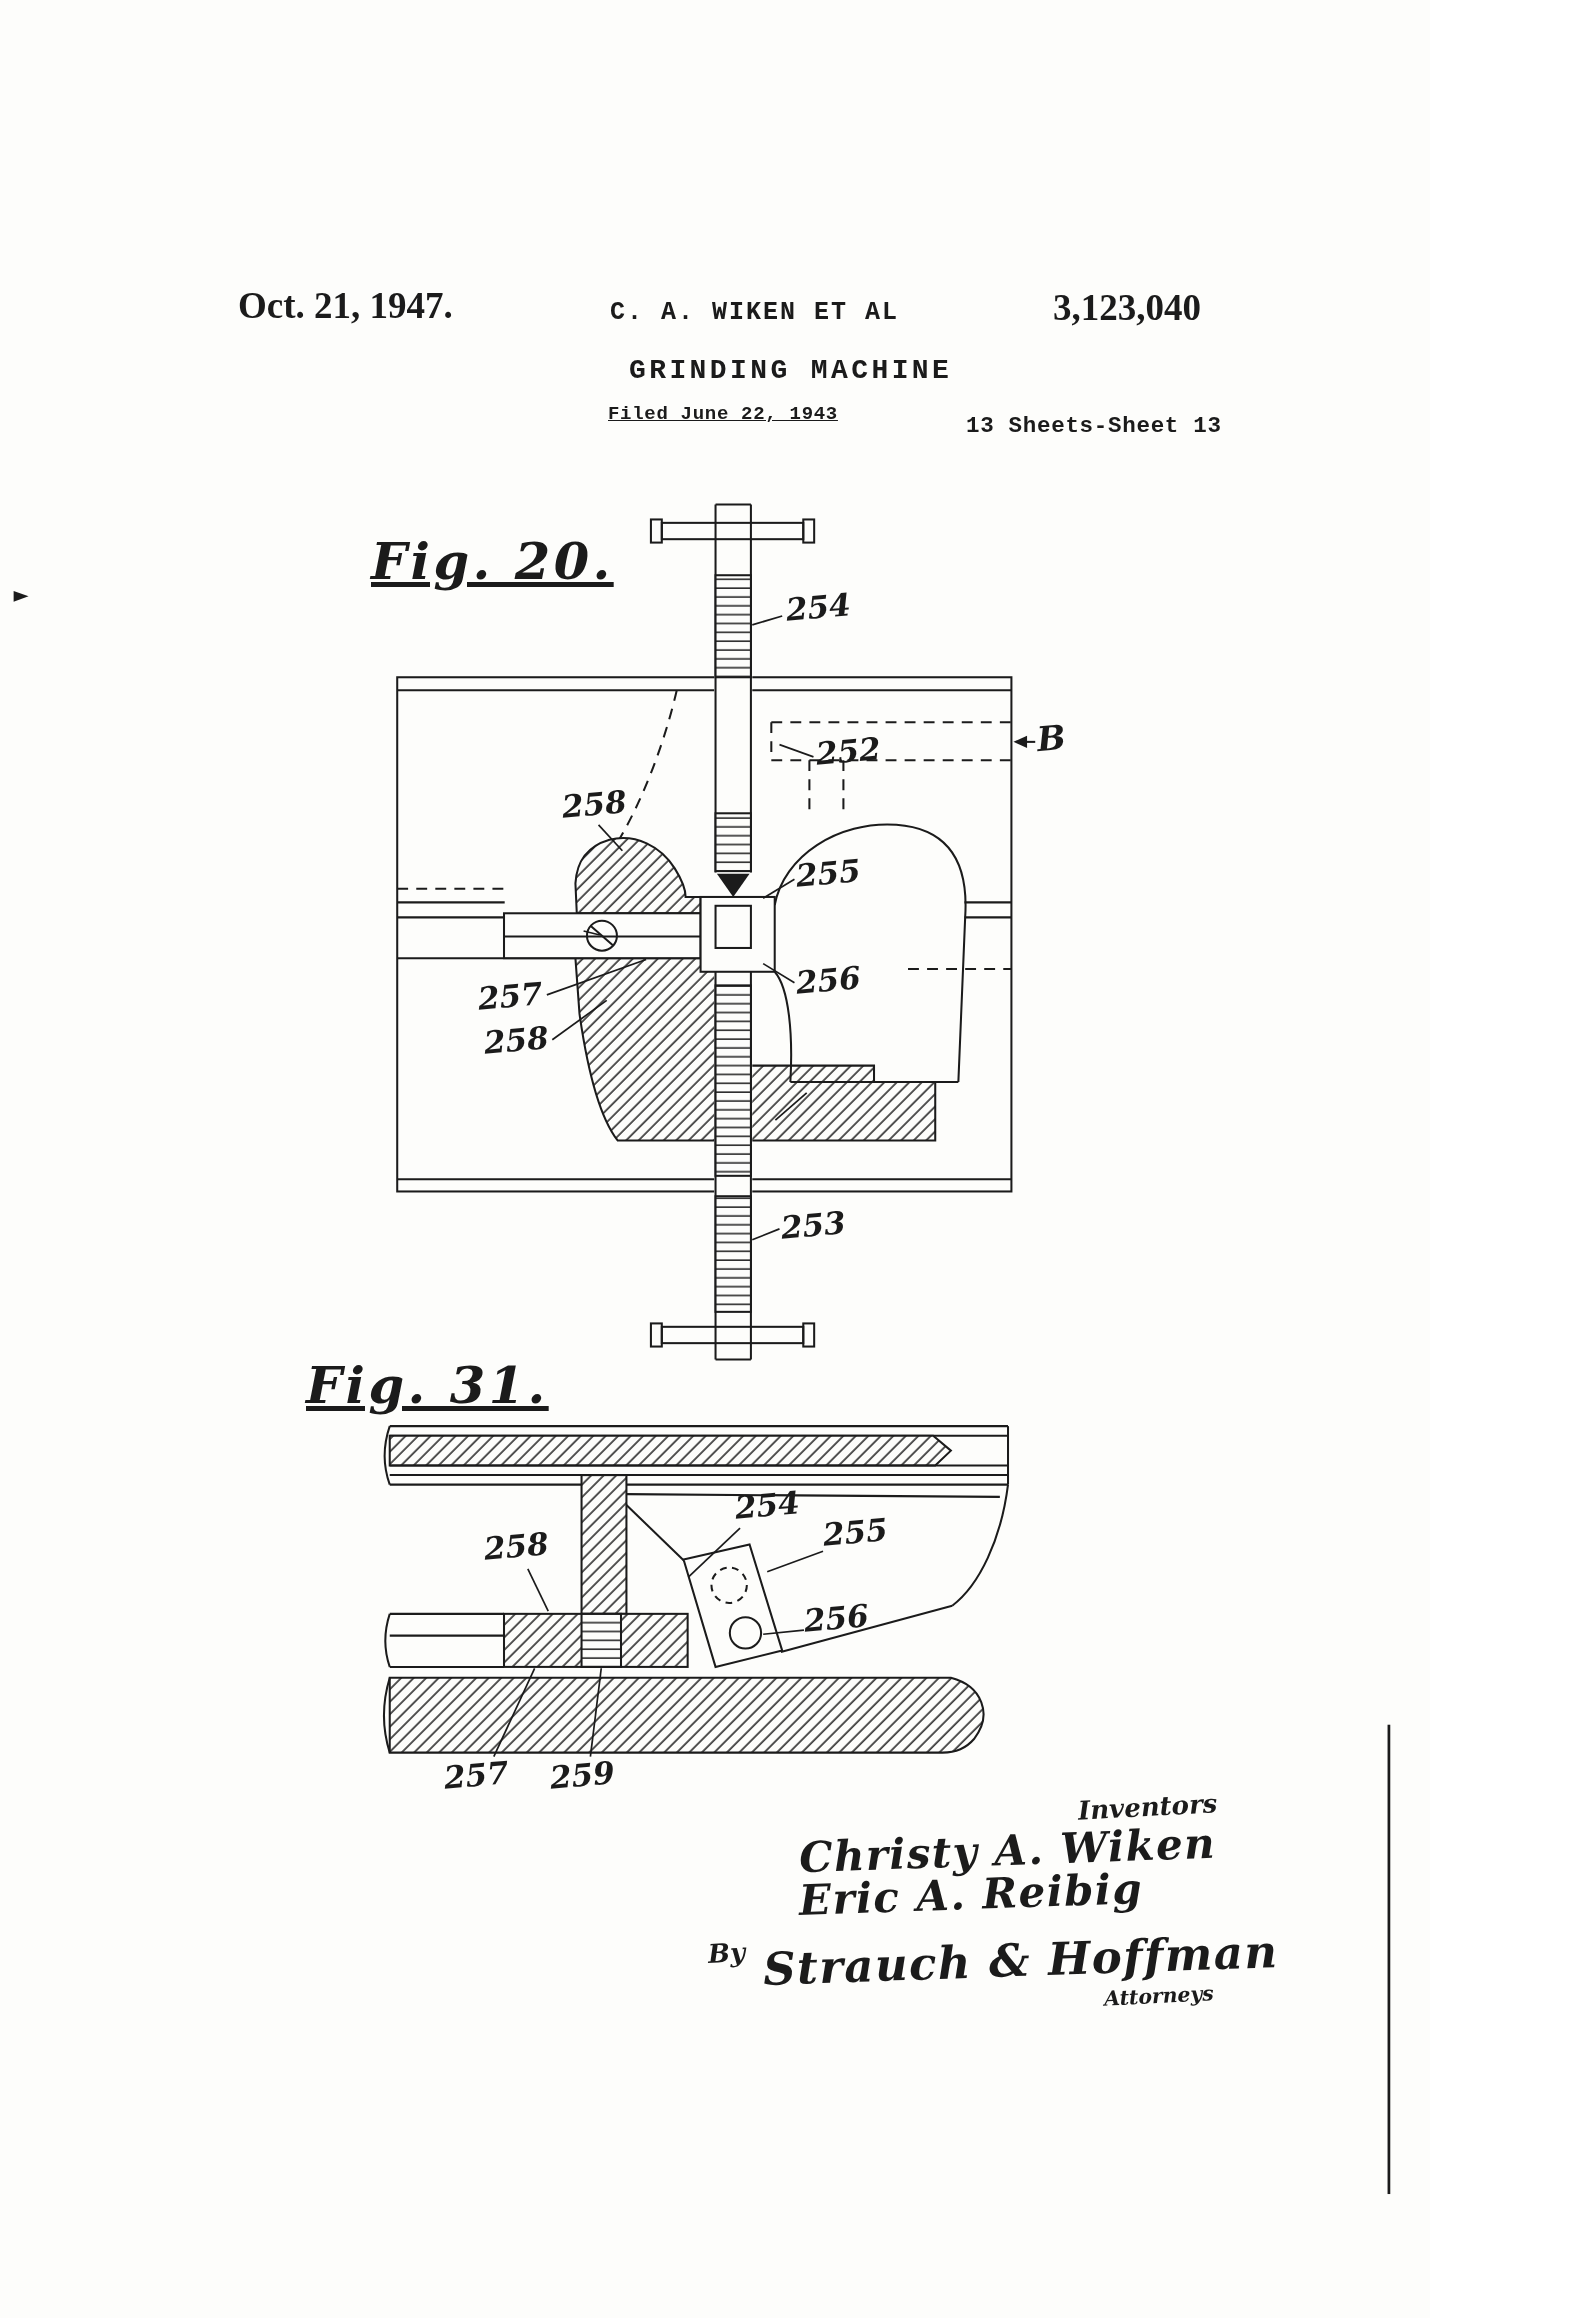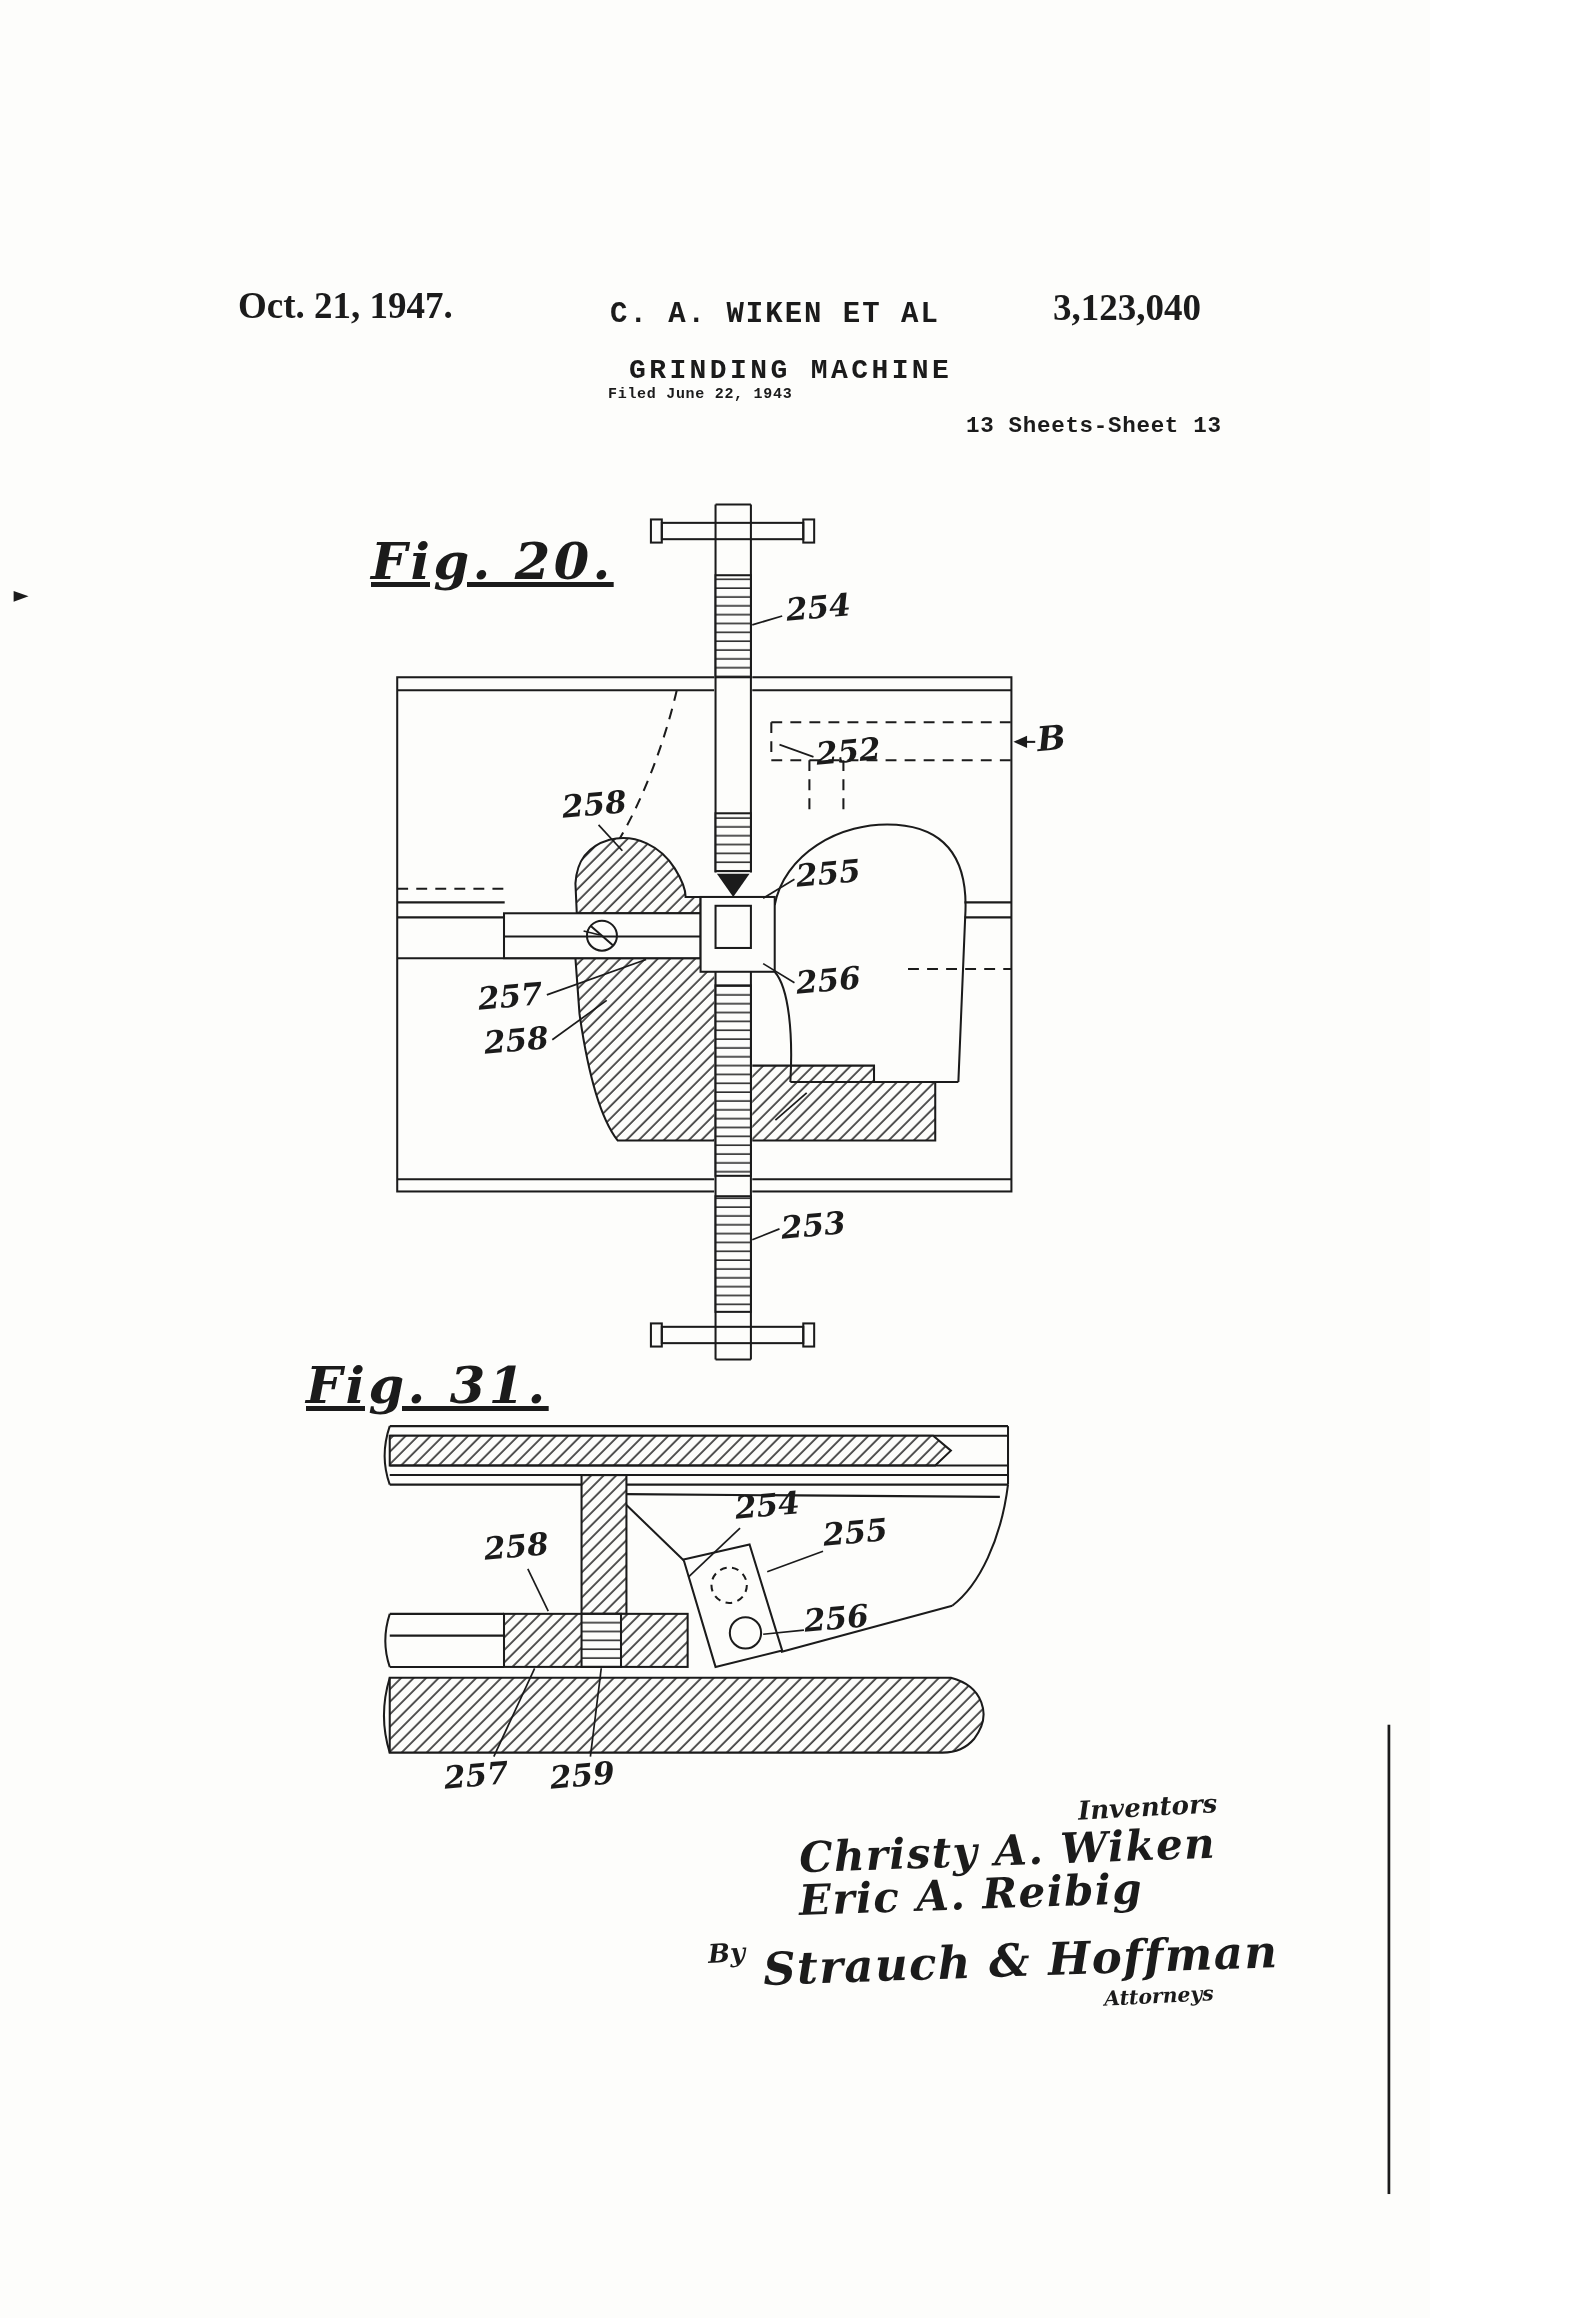--- a/index.html
+++ b/index.html
@@ -41,24 +41,24 @@
   .sig-big   { font-size: 45px; transform: rotate(-2deg); letter-spacing: 1.4px; }
   .sig-tiny  { font-size: 20.4px; transform: rotate(-3deg); }
   svg.draw { position: absolute; left: 0; top: 0; }
 </style>
 </head>
 <body>
 
 <div class="page">
 
   <div class="abs printed" style="left:238px; top:284px; font-size:37px;">Oct. 21, 1947.</div>
-  <div class="abs typew" style="left:610px; top:298px; font-size:29px; letter-spacing:2px;">C. A. WIKEN ET AL</div>
+  <div class="abs typew" style="left:610px; top:298px; font-size:25px; letter-spacing:2px;">C. A. WIKEN ET AL</div>
   <div class="abs printed" style="left:1053px; top:286px; font-size:37px;">3,123,040</div>
   <div class="abs typew" style="left:629px; top:355px; font-size:28px; letter-spacing:3.4px;">GRINDING MACHINE</div>
-  <div class="abs typew" style="left:608px; top:386px; font-size:15px; letter-spacing:0.7px;">Filed June 22, 1943</div>
+  <div class="abs typew" style="left:608px; top:403px; font-size:19px; letter-spacing:0.7px;text-decoration:underline;">Filed June 22, 1943</div>
   <div class="abs typew" style="left:966px; top:405px; font-size:22.5px; letter-spacing:0.7px;margin-top:8px;">13 Sheets-Sheet 13</div>
 
   <div class="abs hand figlabel" style="left:371px; top:531px;">Fig. 20.</div>
   <div class="abs hand figlabel" style="left:306px; top:1355px;">Fig. 31.</div>
 
   <div class="abs hand lbl" style="left:786px; top:589px;">254</div>
   <div class="abs hand lbl" style="left:816px; top:733px;">252</div>
   <div class="abs hand lbl" style="left:1037px; top:718px; font-size:34px;">B</div>
   <div class="abs hand lbl" style="left:562px;  top:786px;">258</div>
   <div class="abs hand lbl" style="left:796px; top:855px;">255</div>

